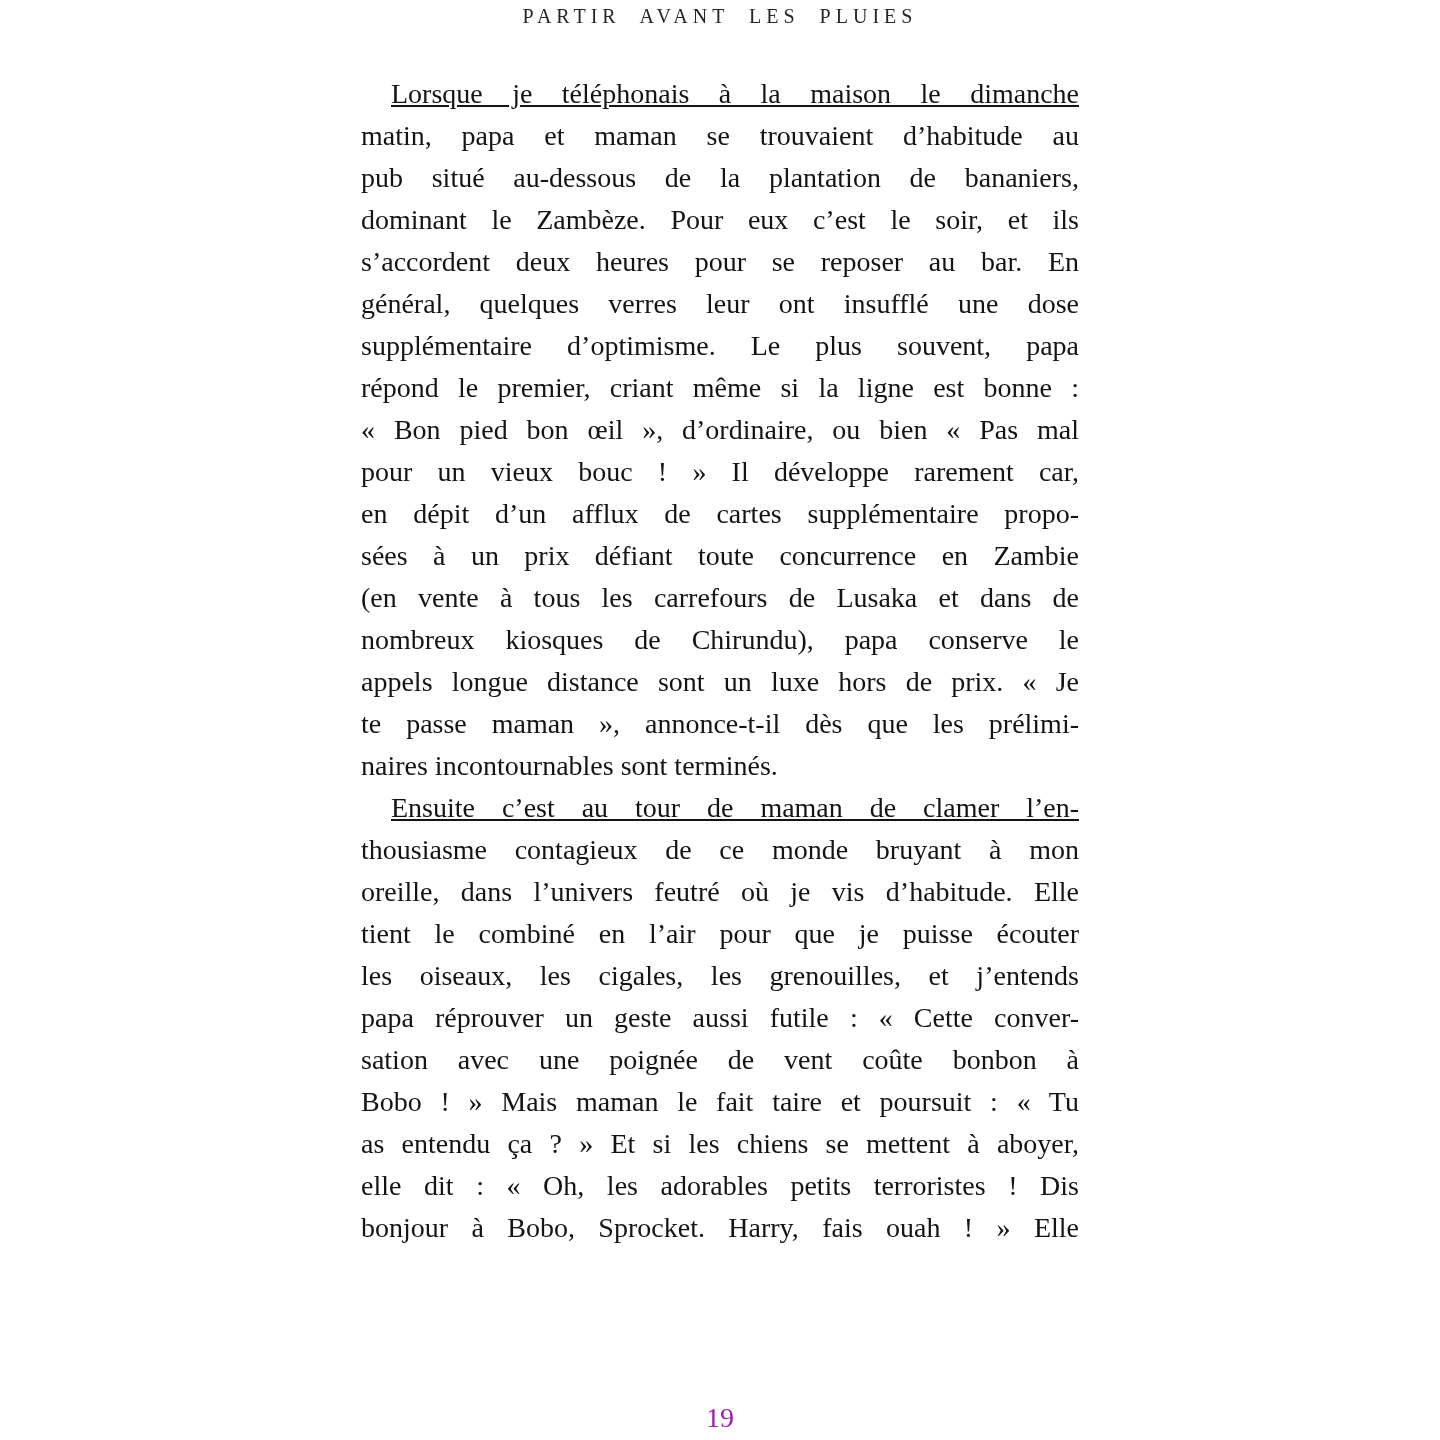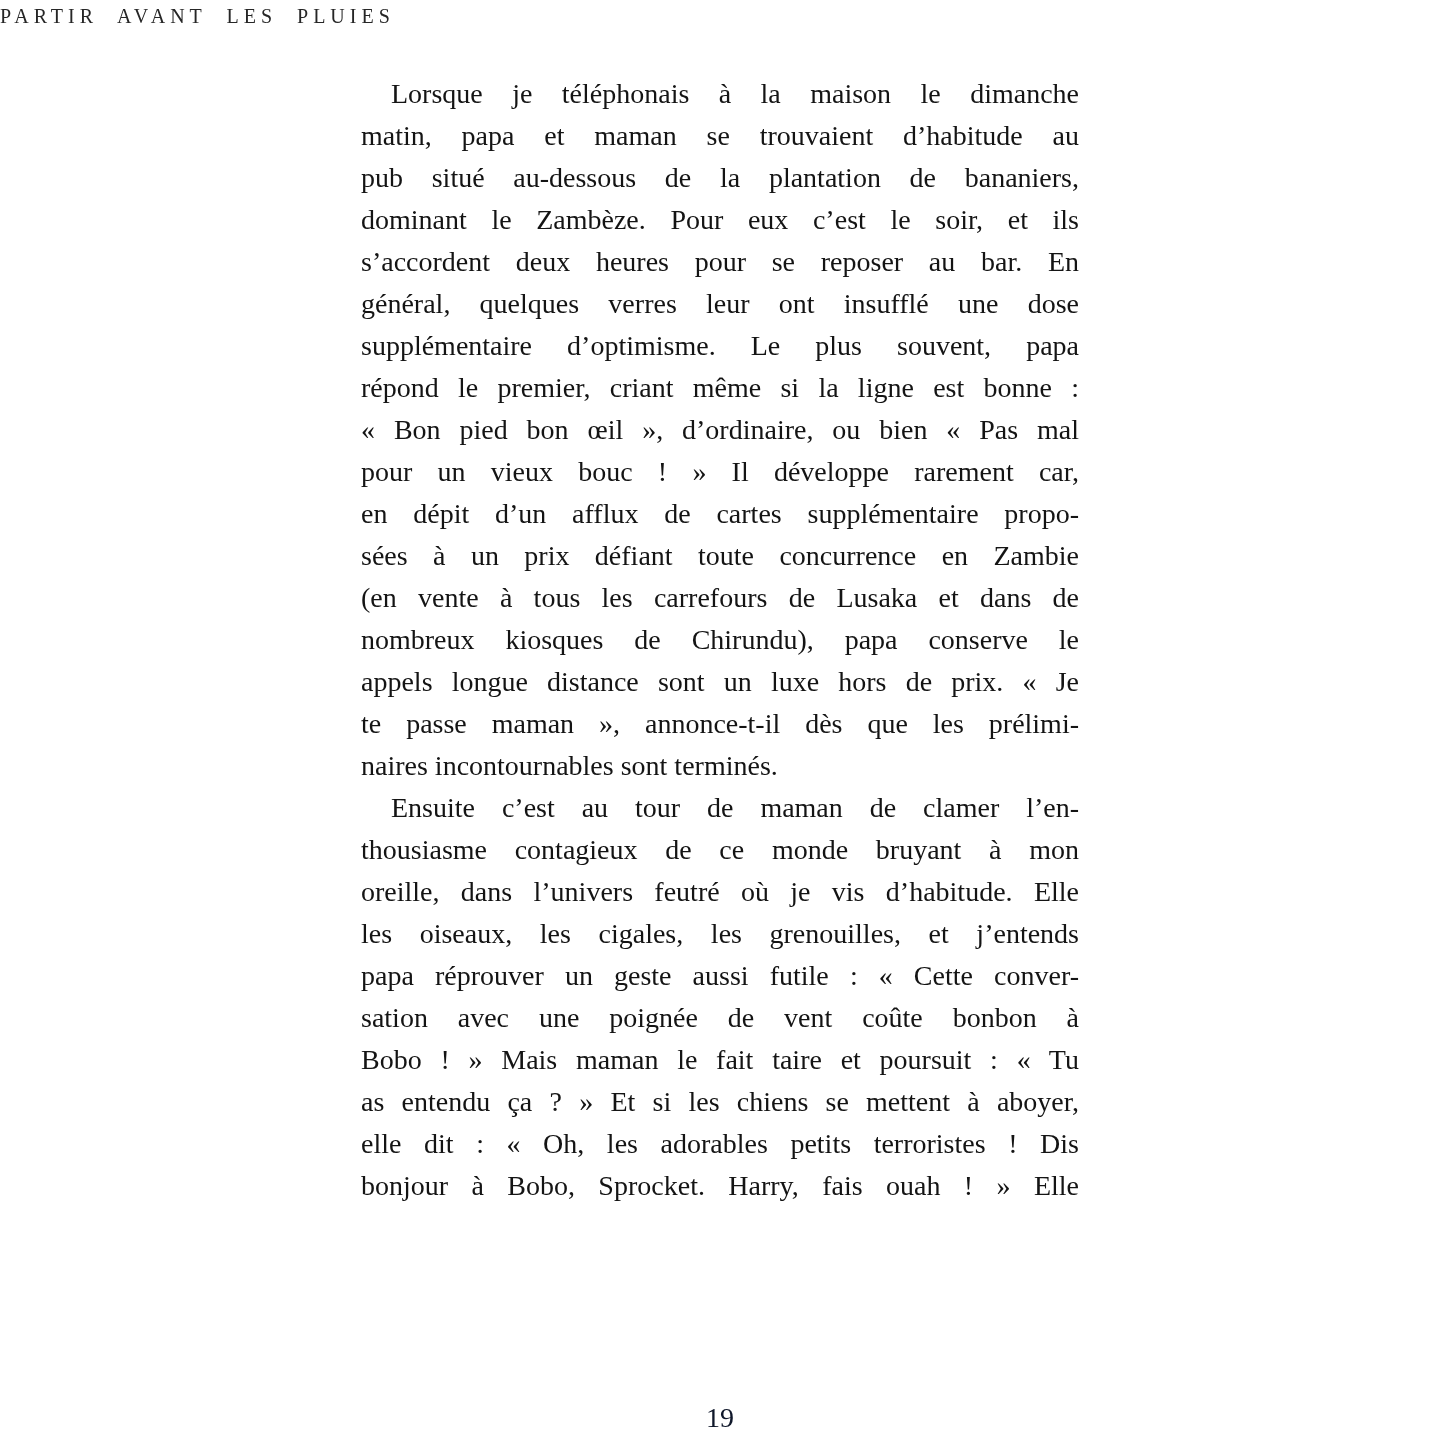--- a/index.html
+++ b/index.html
@@ -16,20 +16,21 @@
     height: 1440px;
     background: #ffffff;
     color: #161616;
     overflow: hidden;
   }
   .running-head {
     position: absolute;
     top: 3px;
     left: 0;
     width: 100%;
+    text-align: center;
     font-size: 20px;
     line-height: 26px;
     letter-spacing: 5px;
     word-spacing: 10px;
     color: #262626;
   }
   .text-block {
     position: absolute;
     top: 73px;
     left: 361px;
@@ -39,30 +40,30 @@
     color: #141414;
   }
   .para { margin: 0; padding: 0; }
   .line {
     height: 42px;
     text-align: justify;
     text-align-last: justify;
     white-space: normal;
   }
   .line.last { text-align-last: left; }
-  .line.indent { text-indent: 30px; }
+  .line.indent { text-indent: 30px; text-decoration: underline; }
   .page-number {
     position: absolute;
     top: 1403px;
     left: 0;
     width: 100%;
     text-align: center;
     font-size: 28px;
     line-height: 30px;
-    color: #0f172a;
+    color: #a21caf;
   }
 </style>
 </head>
 <body>
 
 <div class="page">
 
   <div class="running-head">PARTIR AVANT LES PLUIES</div>
 
   <div class="text-block">
@@ -85,20 +86,21 @@
       <div class="line">nombreux kiosques de Chirundu), papa conserve le</div>
       <div class="line">appels longue distance sont un luxe hors de prix. « Je</div>
       <div class="line">te passe maman », annonce-t-il dès que les prélimi-</div>
       <div class="line last">naires incontournables sont terminés.</div>
     </div>
 
     <div class="para">
       <div class="line indent">Ensuite c’est au tour de maman de clamer l’en-</div>
       <div class="line">thousiasme contagieux de ce monde bruyant à mon</div>
       <div class="line">oreille, dans l’univers feutré où je vis d’habitude. Elle</div>
+      <div class="line">tient le combiné en l’air pour que je puisse écouter</div>
       <div class="line">les oiseaux, les cigales, les grenouilles, et j’entends</div>
       <div class="line">papa réprouver un geste aussi futile : « Cette conver-</div>
       <div class="line">sation avec une poignée de vent coûte bonbon à</div>
       <div class="line">Bobo ! » Mais maman le fait taire et poursuit : « Tu</div>
       <div class="line">as entendu ça ? » Et si les chiens se mettent à aboyer,</div>
       <div class="line">elle dit : « Oh, les adorables petits terroristes ! Dis</div>
       <div class="line">bonjour à Bobo, Sprocket. Harry, fais ouah ! » Elle</div>
     </div>
 
   </div>

